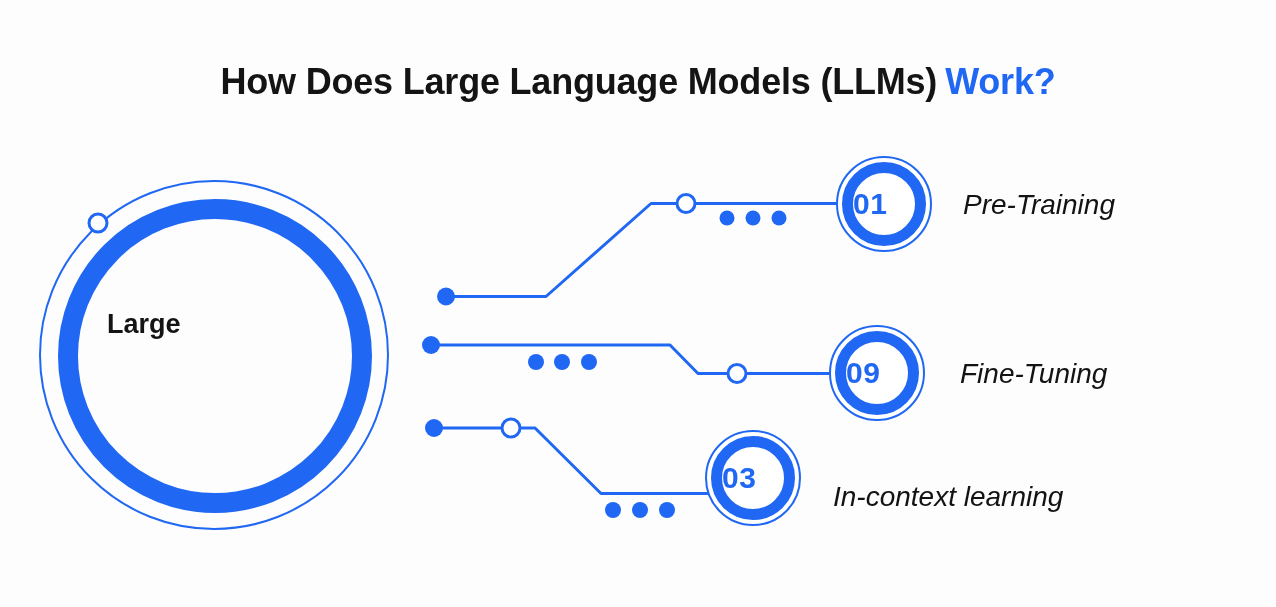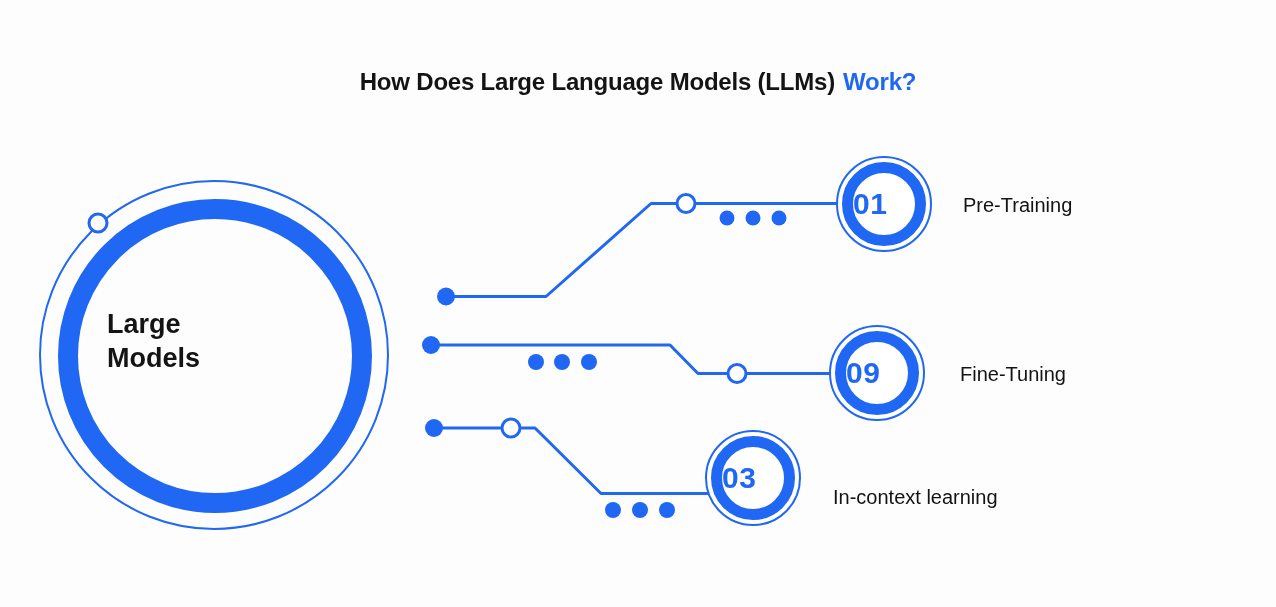--- a/index.html
+++ b/index.html
@@ -13,21 +13,21 @@
   .canvas{
     position:relative;
     width:1276px;height:607px;
     background:var(--bg);
     overflow:hidden;
   }
   .title{
     position:absolute;
     left:0;right:0;top:62px;
     text-align:center;
-    font-size:24px;
+    font-size:36px;
     font-weight:700;
     color:var(--text-dark);
     letter-spacing:-0.2px;
     line-height:40px;
   }
   .title .t-accent{
     color:var(--accent);
     margin-left:8px;
   }
   svg.diagram{
@@ -65,24 +65,25 @@
   .badge-number{
     font-size:30px;font-weight:700;
     color:var(--accent);
     letter-spacing:0.5px;
   }
   .badge-1{left:836px;top:156px;}
   .badge-2{left:829px;top:325px;}
   .badge-3{left:705px;top:430px;}
   .step-label{
     position:absolute;
-    font-size:20px;font-weight:500;
+    font-size:28px;font-weight:500;
     line-height:28px;
     color:#131313;
     white-space:nowrap;
+    font-style:italic;
   }
   .label-1{left:963px;top:191px;}
   .label-2{left:960px;top:360px;}
   .label-3{left:833px;top:483px;}
 </style>
 </head>
 <body>
 
 <div class="canvas">
 
@@ -119,21 +120,20 @@
       <circle class="dot" cx="434" cy="428" r="9"></circle>
       <circle class="node-open" cx="511" cy="428" r="9"></circle>
       <circle class="dot" cx="613" cy="510" r="8"></circle>
       <circle class="dot" cx="640" cy="510" r="8"></circle>
       <circle class="dot" cx="667" cy="510" r="8"></circle>
     </g>
   </svg>
 
   <div class="center-label">
     <span>Large</span>
-    <span>Models</span>
   </div>
 
   <div class="badge badge-1">
     <div class="badge-inner">
       <span class="badge-number">01</span>
     </div>
   </div>
   <div class="badge badge-2">
     <div class="badge-inner">
       <span class="badge-number">09</span>

